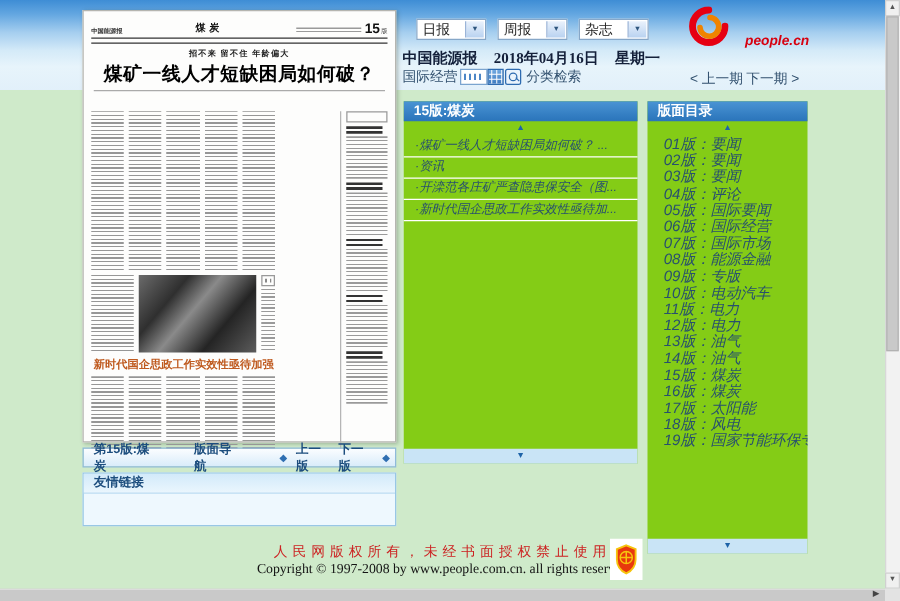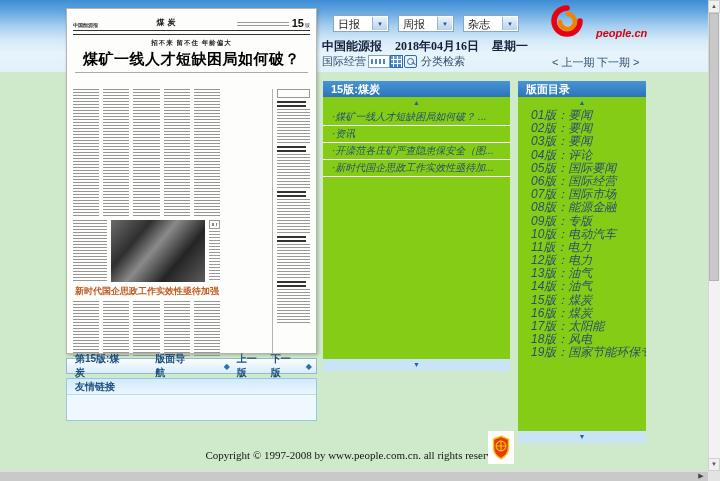--- a/index.html
+++ b/index.html
@@ -273,20 +273,21 @@
         <div class="item">14版：油气</div>
         <div class="item">15版：煤炭</div>
         <div class="item">16版：煤炭</div>
         <div class="item">17版：太阳能</div>
         <div class="item">18版：风电</div>
         <div class="item">19版：国家节能环保专刊</div>
       </div>
     <div class="foot">▼</div>
   </div>
 
+  <div class="abs foot-cn">人民网版权所有，未经书面授权禁止使用</div>
   <div class="abs foot-en">Copyright © 1997-2008 by www.people.com.cn. all rights reserved</div>
   <div class="abs badge">
     <svg width="18" height="25" viewBox="0 0 24 32">
       <path d="M12 1 L22 5 V16 C22 24 17 28.5 12 31 C7 28.5 2 24 2 16 V5 Z" fill="#e8380d" stroke="#f6c40e" stroke-width="2"></path>
       <circle cx="12" cy="14" r="6.5" fill="none" stroke="#f6c40e" stroke-width="1.6"></circle>
       <path d="M12 7 V21 M5.5 14 H18.5" stroke="#f6c40e" stroke-width="1.6"></path>
     </svg>
   </div>
 
   <div class="abs vscroll"></div>

